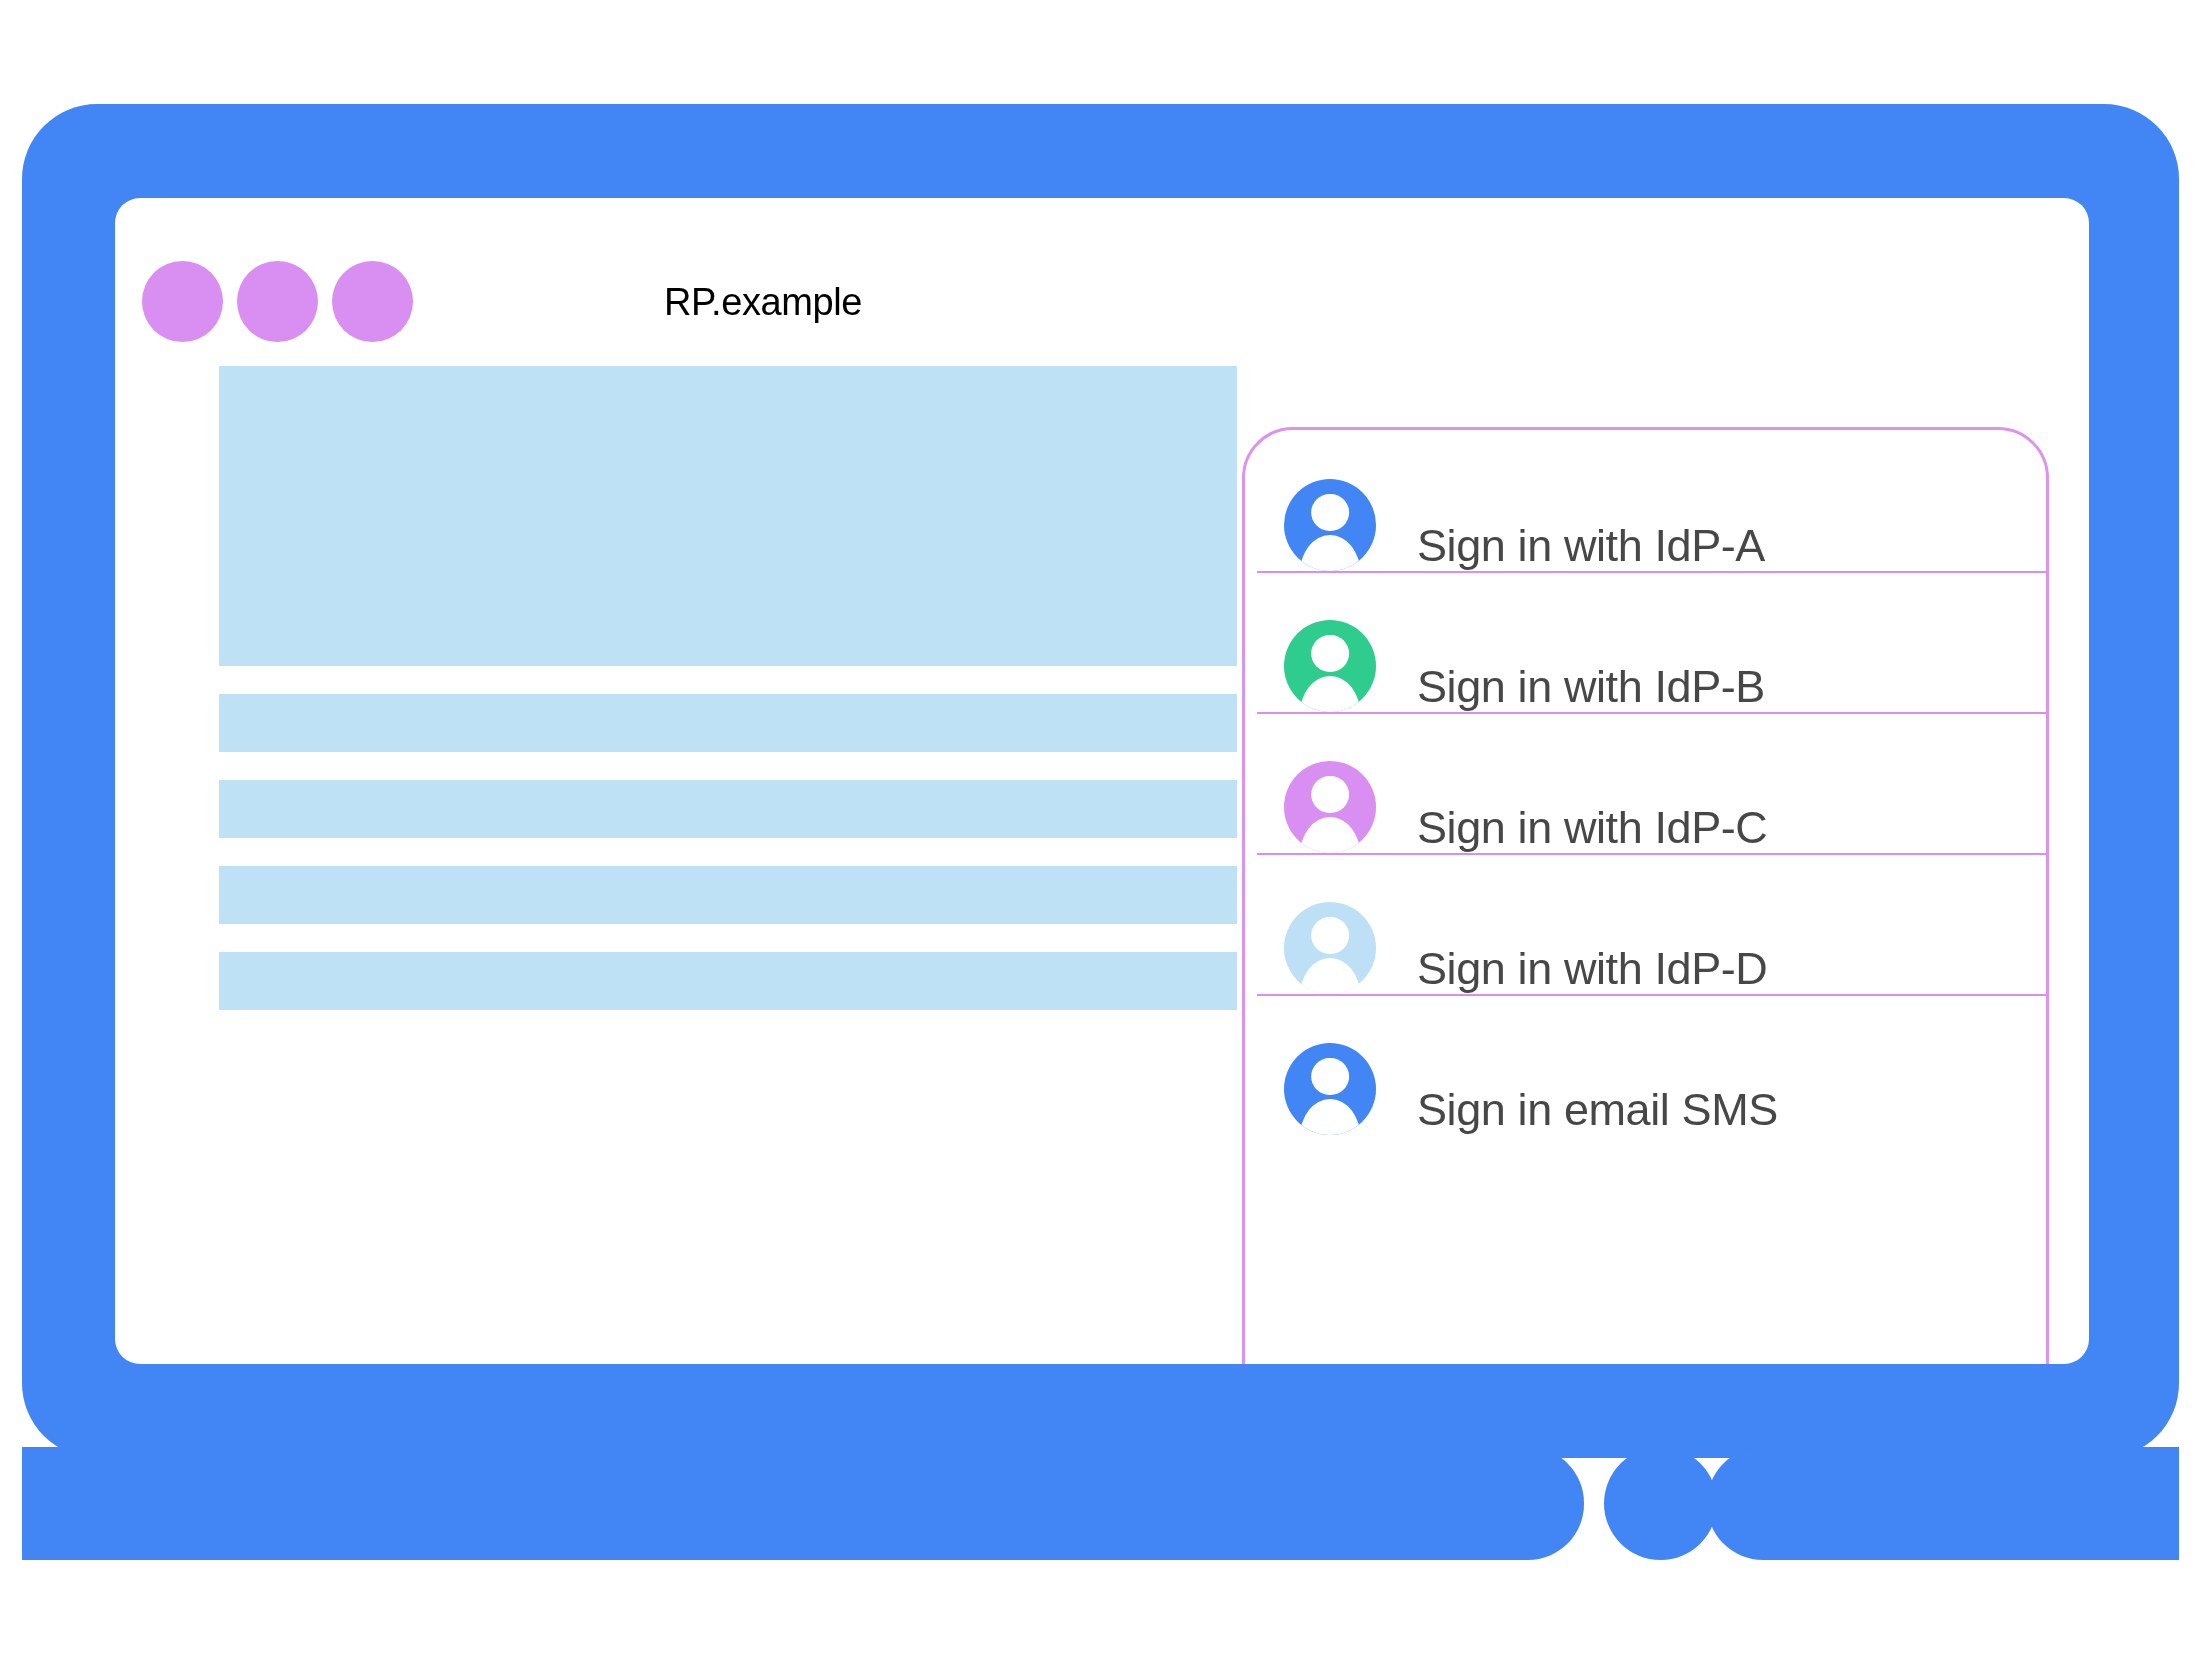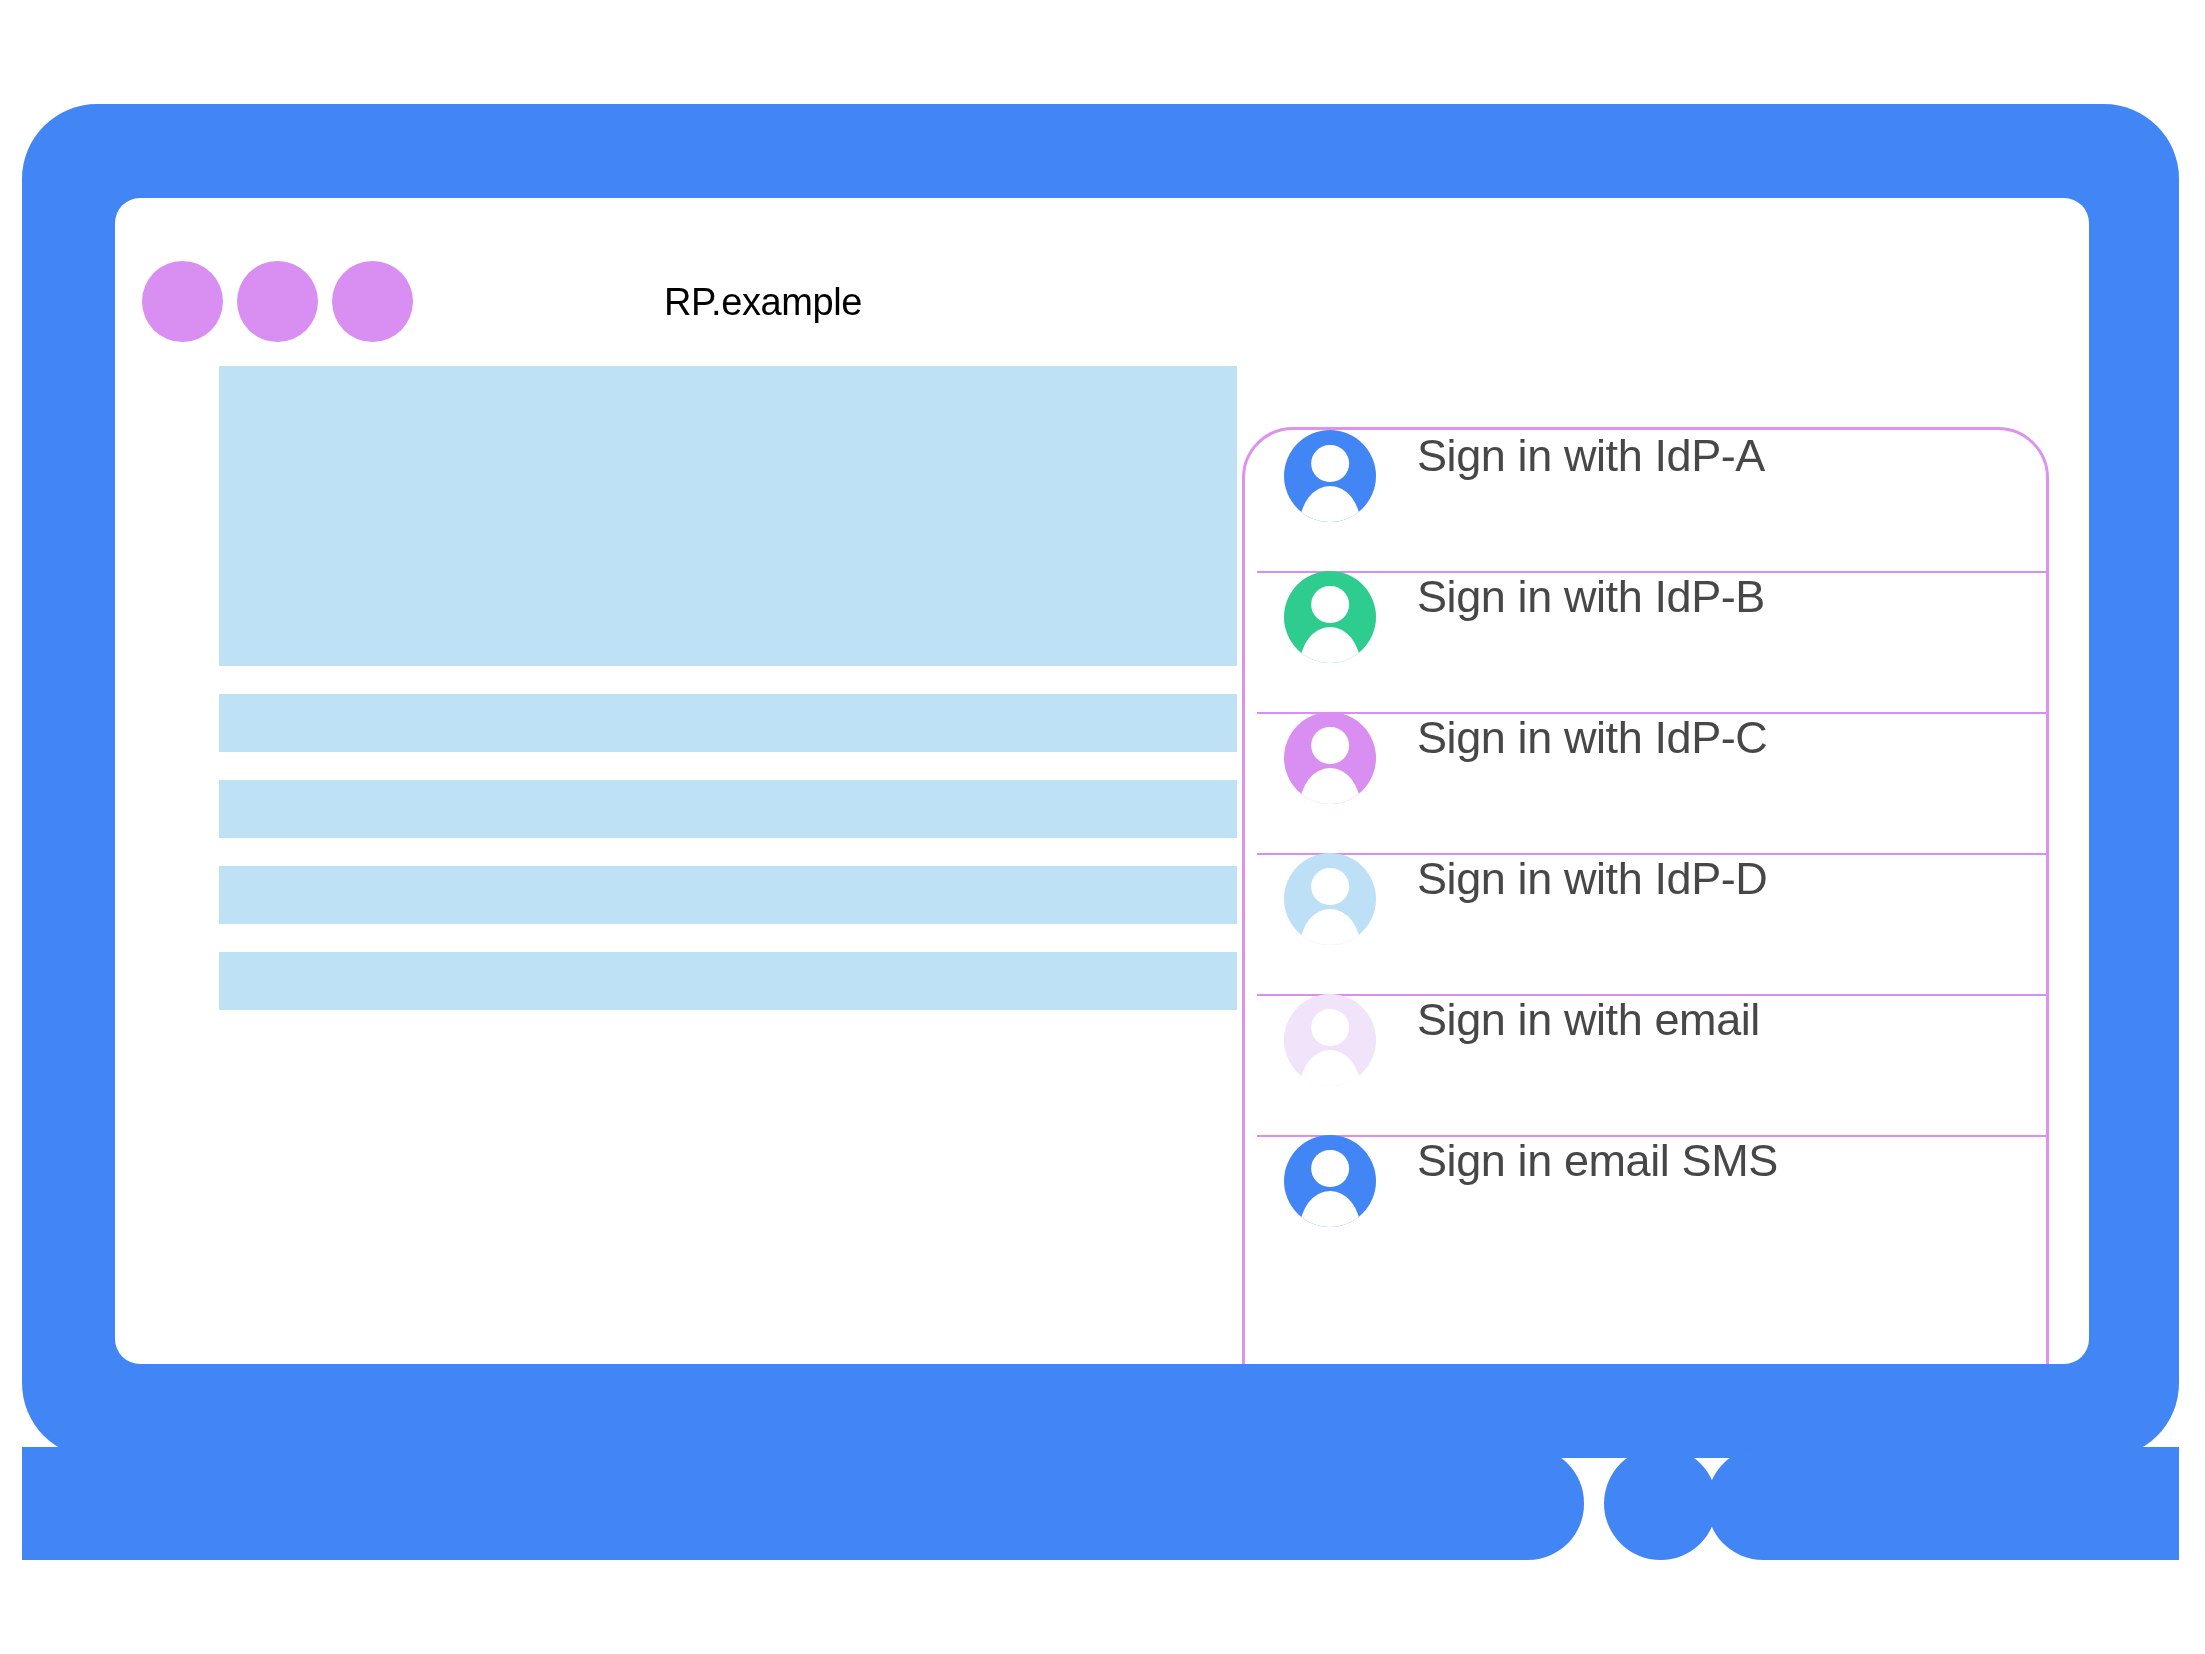--- a/index.html
+++ b/index.html
@@ -137,21 +137,21 @@
   .signin-list {
     position: absolute;
     left: 0;
     top: 0;
     width: 100%;
   }
   .signin-item {
     position: relative;
     height: 141px;
     display: flex;
-    align-items: flex-start;
+    align-items: flex-end;
     padding-left: 39px;
     box-sizing: border-box;
     cursor: pointer;
   }
   .signin-item + .signin-item::before {
     content: "";
     position: absolute;
     left: 12.4px;
     right: 0;
     top: 0;
@@ -246,27 +246,20 @@
             <div class="signin-label">Sign in with IdP-C</div>
           </div>
           <div class="signin-item">
             <div class="avatar" style="background: rgb(189, 224, 247);">
               <div class="head"></div>
               <div class="body"></div>
             </div>
             <div class="signin-label">Sign in with IdP-D</div>
           </div>
           <div class="signin-item">
-            <div class="avatar" style="background: rgb(241, 227, 250);">
-              <div class="head"></div>
-              <div class="body"></div>
-            </div>
-            <div class="signin-label">Sign in with email</div>
-          </div>
-          <div class="signin-item">
             <div class="avatar" style="background: rgb(66, 133, 244);">
               <div class="head"></div>
               <div class="body"></div>
             </div>
             <div class="signin-label">Sign in email SMS</div>
           </div>
         </div>
     </div>
 
   </div>

